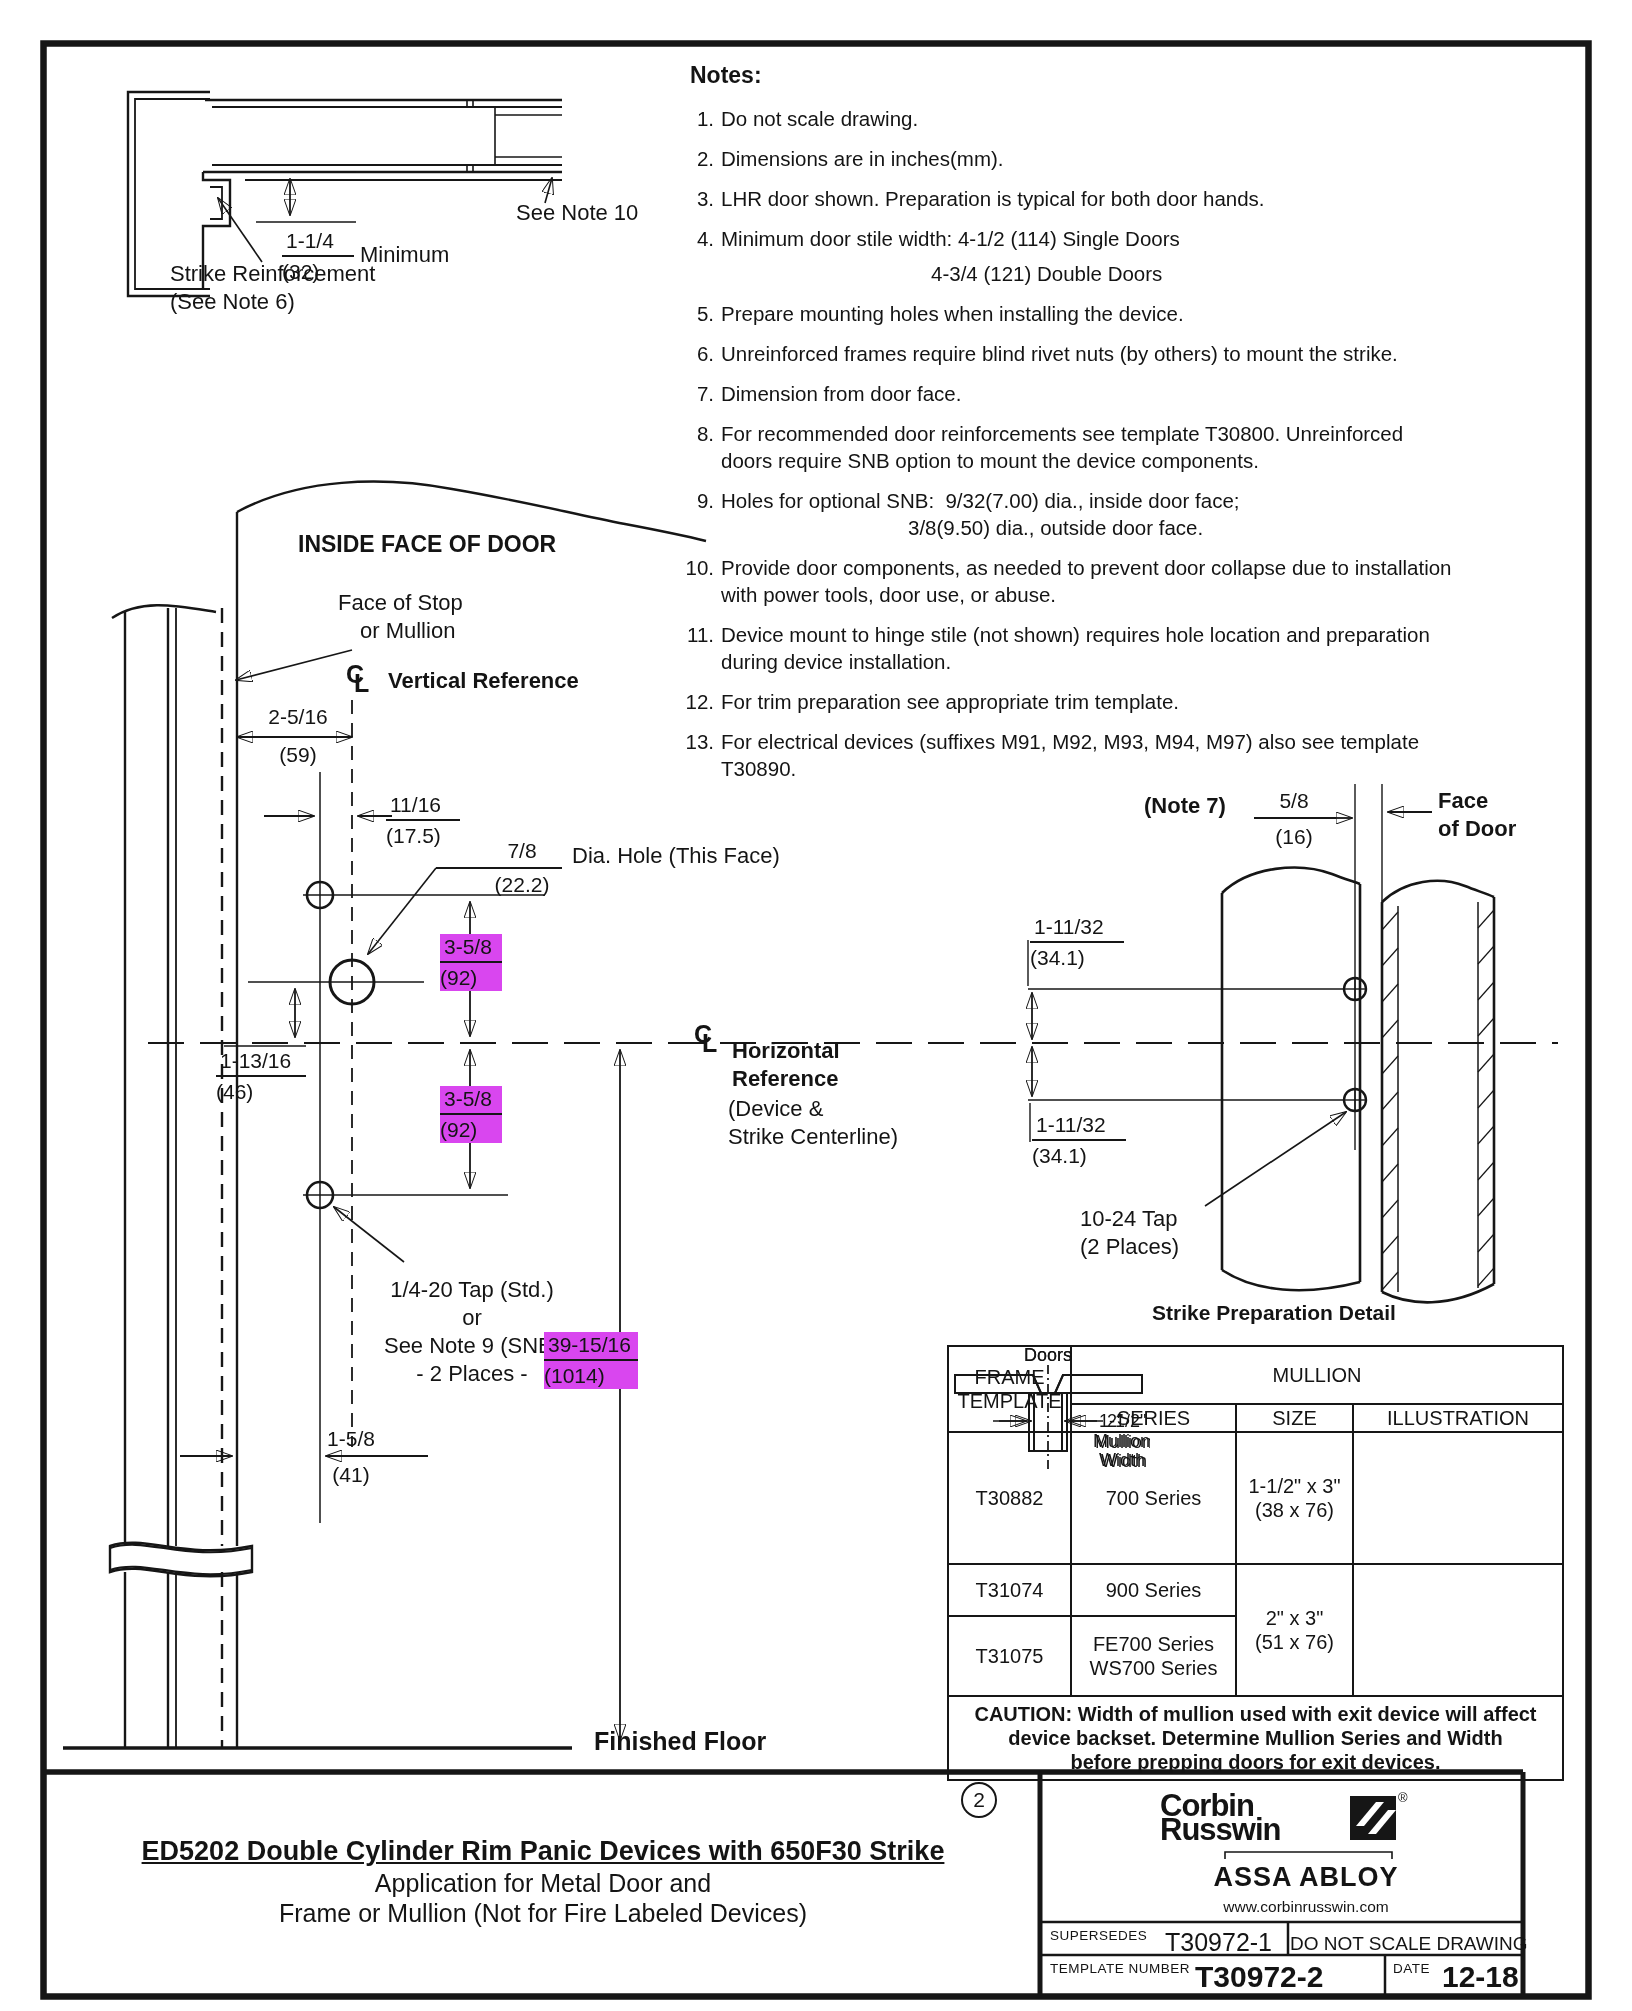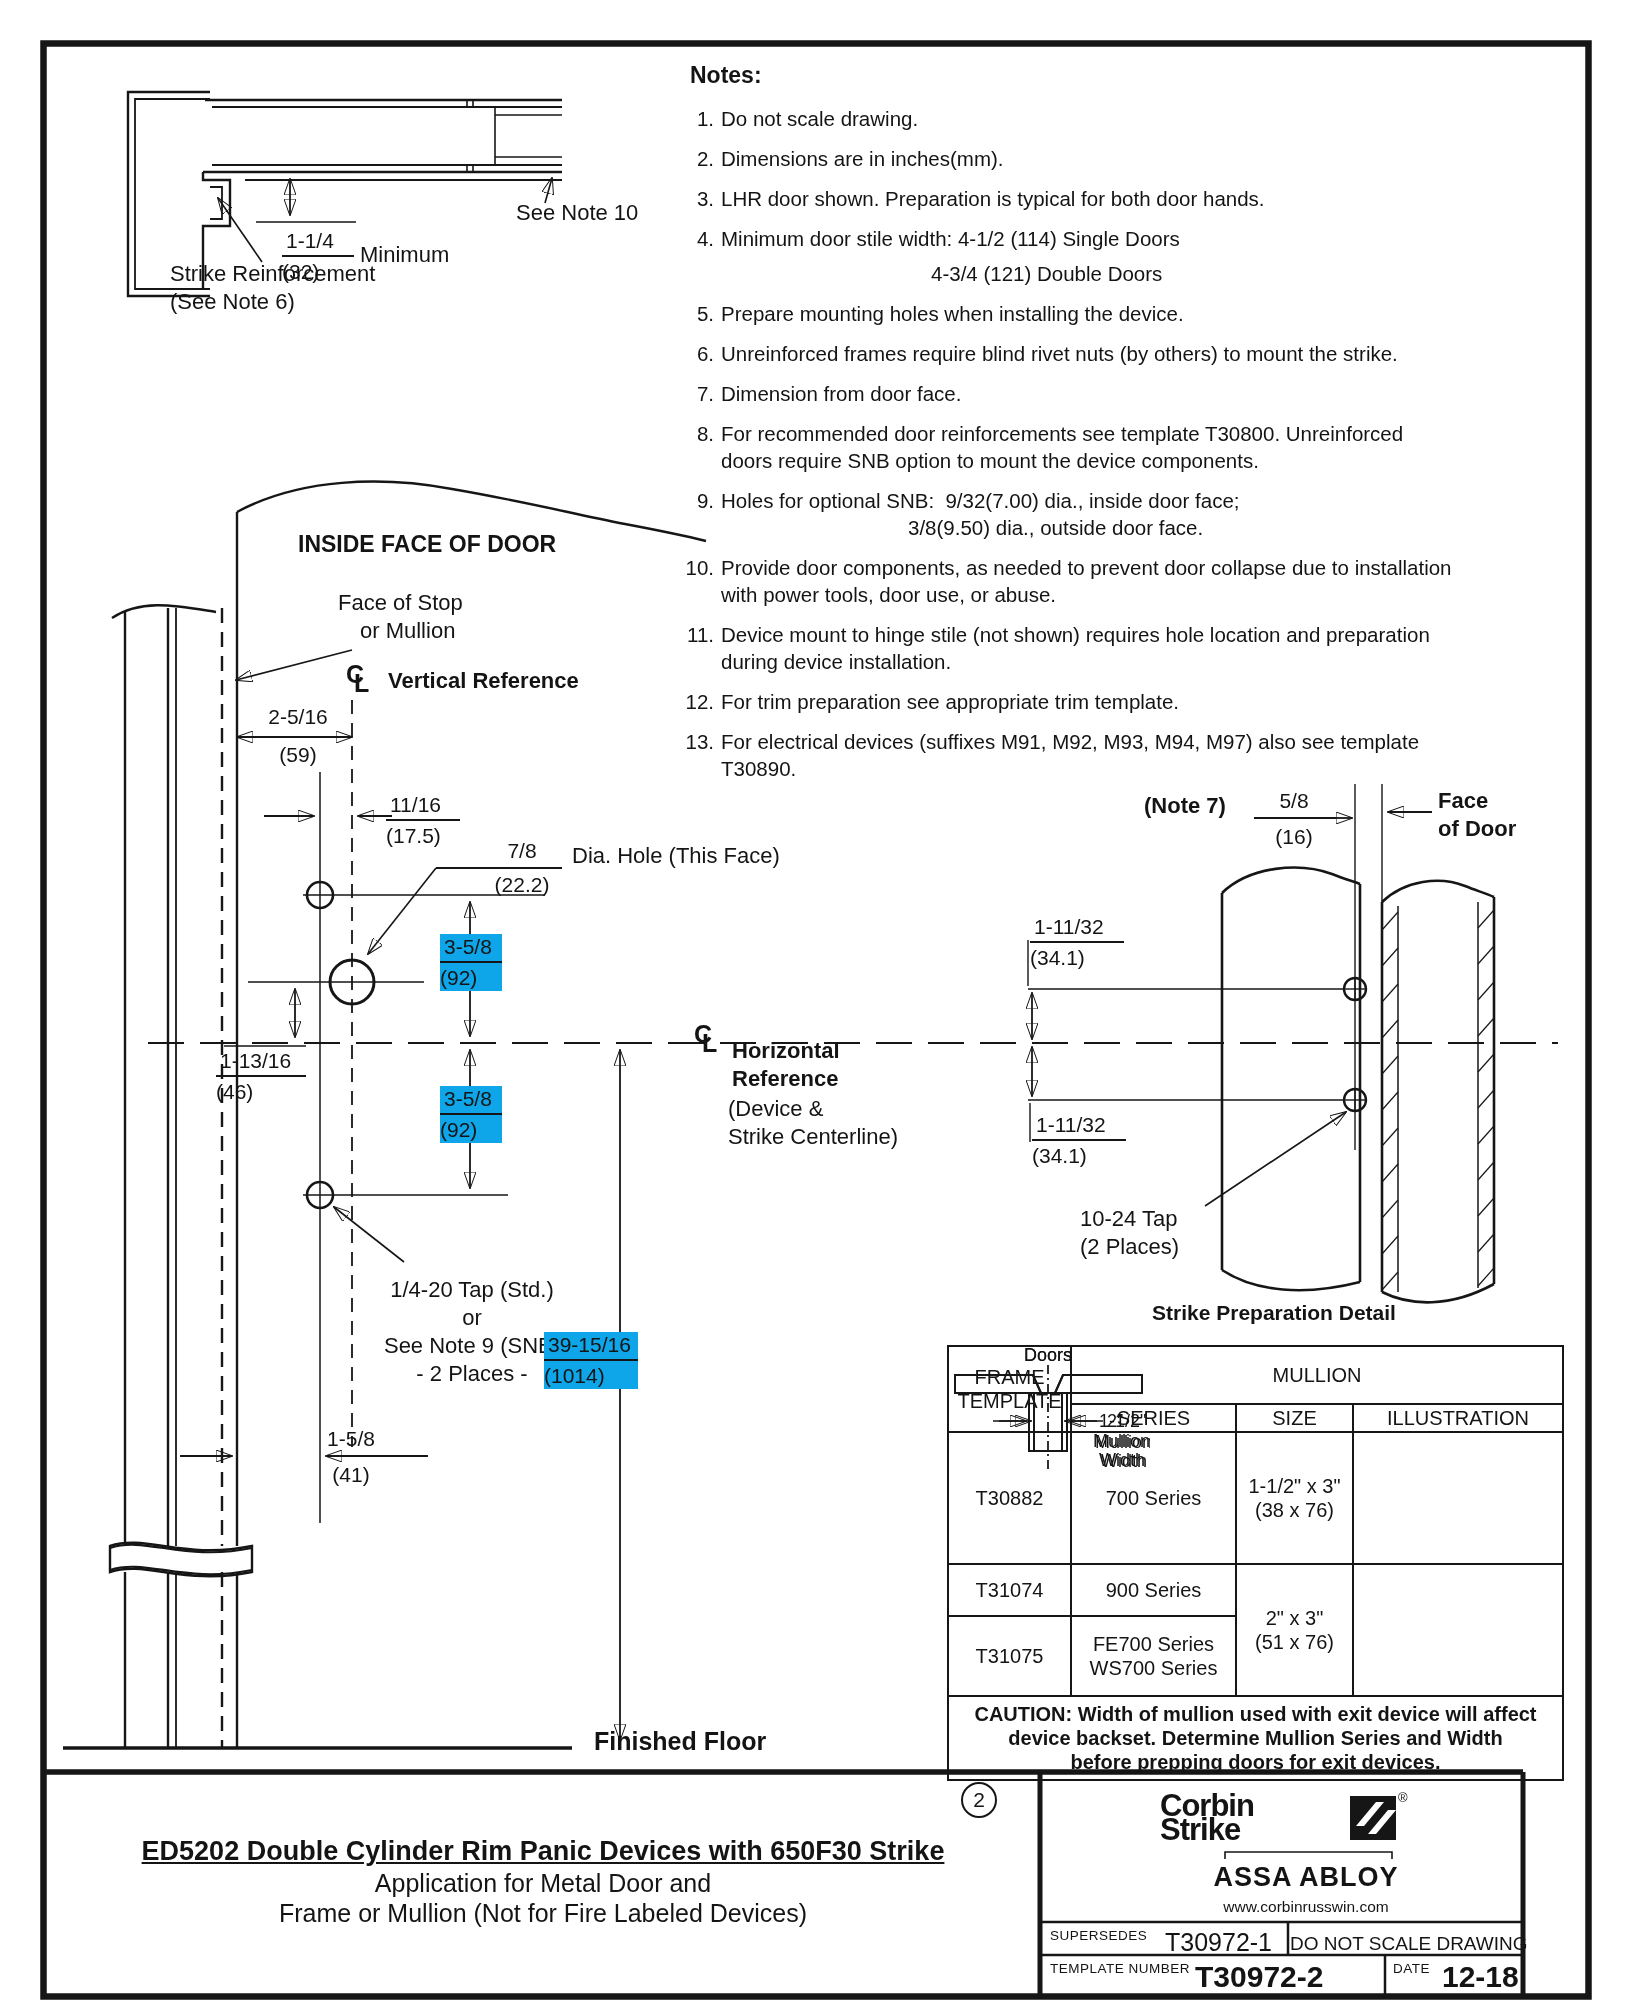--- a/index.html
+++ b/index.html
@@ -6,21 +6,21 @@
   .page{position:relative;width:1632px;height:2011px;background:#ffffff;
         font-family:"Liberation Sans",sans-serif;color:#141414;overflow:hidden;}
   svg{position:absolute;left:0;top:0;}
   .art path,.art line,.art polyline,.art rect,.art circle{stroke:#161616;fill:none;}
   .lbl{position:absolute;font-size:22px;line-height:26px;color:#141414;white-space:nowrap;}
   .b{font-weight:bold;}
   .ctr{text-align:center;}
   .frac{position:absolute;text-align:left;font-size:21px;line-height:26px;}
   .frac .ft{display:block;border-bottom:2.2px solid #161616;padding:0 4px 1px 4px;}
   .frac .fb{display:block;padding-top:2px;}
-  .wbg{background:#0ea5e9;}
+  .wbg{background:#d946ef;}
   
   .notes{position:absolute;left:640px;top:62px;width:940px;}
   .notes-title{font-weight:bold;font-size:23px;margin:0 0 16px 50px;}
   .note-row{display:flex;margin-bottom:13px;font-size:20.5px;line-height:27px;}
   .note-num{width:74px;text-align:right;flex:none;padding-right:7px;}
   .note-text{white-space:pre;}
   .ml210{margin-left:210px;}
   .ml187{margin-left:187px;}
   .sp{margin-top:8px;}
   
@@ -451,21 +451,21 @@
   </div>
 
   <div class="circ2">2</div>
 
   <div class="tb-title b" style="top:1836px;font-size:27px;text-decoration:underline;">ED5202 Double Cylinder Rim Panic Devices with 650F30 Strike</div>
   <div class="tb-title" style="top:1869px;font-size:25px;">Application for Metal Door and</div>
   <div class="tb-title" style="top:1899px;font-size:25px;">Frame or Mullion (Not for Fire Labeled Devices)</div>
 
   <div class="brand">
     <div>Corbin</div>
-    <div>Strike</div>
+    <div>Russwin</div>
   </div>
   <svg style="position:absolute;left:1350px;top:1796px;" width="46" height="44" viewBox="0 0 46 44">
     <rect x="0" y="0" width="46" height="44" fill="#161616"></rect>
     <polygon points="6,30 26,6 34,6 14,30" fill="#ffffff"></polygon>
     <polygon points="18,38 38,14 46,14 26,38" fill="#ffffff"></polygon>
   </svg>
   <div class="reg">®</div>
   <div class="assa">ASSA ABLOY</div>
   <div class="www">www.corbinrusswin.com</div>
 

